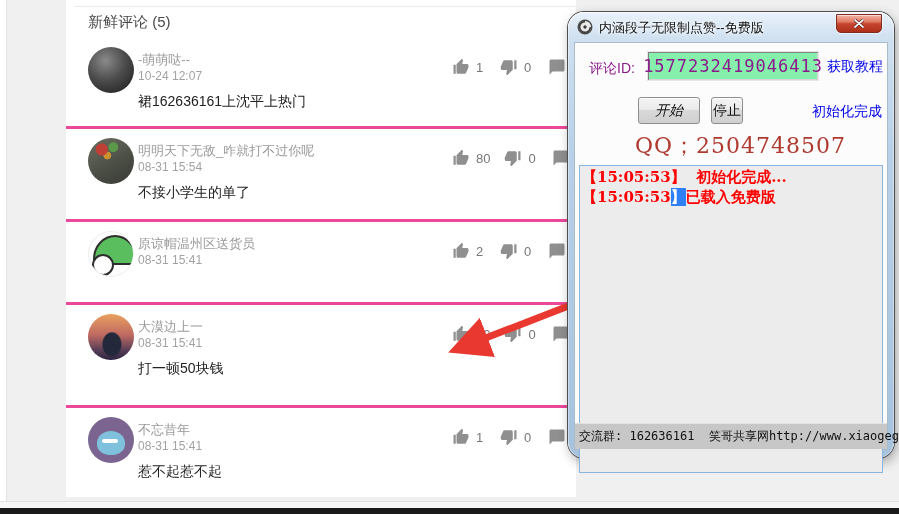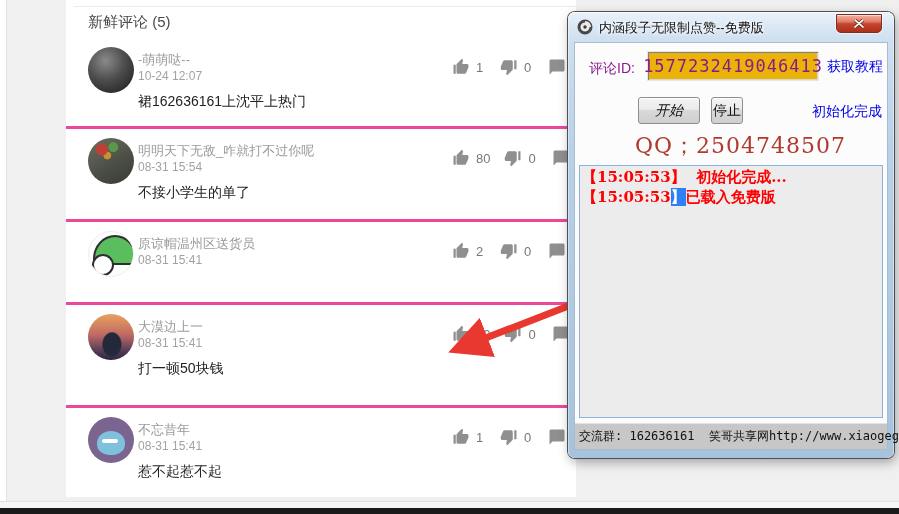--- a/index.html
+++ b/index.html
@@ -53,60 +53,60 @@
   .likes { position:absolute; left:386px; top:20px; display:flex; align-items:center; }
   .likes .ic { display:inline-flex; width:18px; height:18px; }
   .likes .ic svg { width:18px; height:18px; fill:#8f8f8f; }
   .likes .cnt { font-size:13px; color:#777; margin:0 14px 0 6px; min-width:10px; }
 
   
   .arrow-layer { position:absolute; left:440px; top:266px; width:190px; height:95px; z-index:5; }
 
   
   .win { position:absolute; left:568px; top:12px; width:326px; height:446px; z-index:10;
-    border-radius:7px;
+    border-radius:16px;
     background:linear-gradient(180deg,#e9f2fb 0%, #cfe0f0 6%, #b9d1e8 30%, #a6c2dd 100%);
     box-shadow:0 0 0 1px #4f4f4f, 2px 4px 12px rgba(0,0,0,.35),
       inset 0 1px 0 rgba(255,255,255,.75), inset 1px 0 0 rgba(255,255,255,.4),
       inset -1px 0 0 rgba(255,255,255,.4); }
   .titlebar { position:absolute; left:0; top:0; right:0; height:30px; cursor:default; }
   .win-icon { position:absolute; left:9px; top:7px; width:16px; height:16px; }
   .win-title { position:absolute; left:31px; top:7px; font-size:13px; color:#111;
     text-shadow:0 0 4px #fff, 0 0 4px #fff; white-space:nowrap; }
   .close-btn { position:absolute; right:12px; top:2px; width:46px; height:19px;
     border:1px solid #7c2c20; border-radius:0 0 5px 5px;
     background:linear-gradient(180deg,#f3b3a4 0%, #e07a62 40%, #c64530 52%, #ad2f18 100%);
     box-shadow:0 0 0 1px rgba(255,255,255,.5), inset 0 1px 0 rgba(255,255,255,.55);
     display:flex; align-items:center; justify-content:center; }
   .close-btn svg { width:10px; height:9px; }
 
   .client { position:absolute; left:6px; top:30px; width:314px; height:408px;
     background:#fcfcfc; border:1px solid #a9bccb; }
 
   .id-label { position:absolute; left:14px; top:17px; font-size:14px; color:#8b1a8b; }
   .id-input { position:absolute; left:72px; top:8px; width:172px; height:30px;
-    background:#eab308; border:1px solid #e6e6e6;
+    background:#86efac; border:1px solid #e6e6e6;
     box-shadow:inset 1px 1px 0 #808080, inset -1px -1px 0 #d6d6d6;
     display:flex; align-items:center; justify-content:center;
     font-family:"DejaVu Sans Mono", monospace; font-size:17px; letter-spacing:1px; color:#8b1a8b; }
   .link { position:absolute; font-size:14px; color:#0000e8; cursor:pointer; white-space:nowrap; }
   .lnk-tutorial { right:4px; top:15px; }
   .lnk-update { right:5px; top:60px; }
 
   .btn { position:absolute; top:54px; height:27px; border:1px solid #8e8e8e; border-radius:3px;
     background:linear-gradient(180deg,#f4f4f4 0%, #ebebeb 45%, #d9d9d9 50%, #cfcfcf 100%);
     font-size:14px; color:#111; display:flex; align-items:center; justify-content:center;
     box-shadow:inset 0 1px 0 #fff; cursor:pointer; }
   .btn-start { left:63px; width:62px;font-style:italic; }
   .btn-stop  { left:136px; width:32px;text-align:center; }
 
   .qq-line { position:absolute; left:60px; top:88px; font-family:"DejaVu Serif", serif;
     font-size:22px; color:#b03a30; letter-spacing:1px; }
 
-  .logbox { position:absolute; left:4px; top:122px; width:304px; height:253px;
+  .logbox { position:absolute; left:4px; top:122px; width:304px; height:308px;
     background:#ececec; border:1px solid #88b4de; overflow:hidden;
     font-family:"DejaVu Serif", serif; font-weight:bold; font-size:15px; line-height:20px;
     color:#ff0000; padding:1px 2px; }
   .logline { white-space:pre; }
   .sel { background:#2f7ff5; color:#fff; }
 
   .statusbar { position:absolute; left:0; bottom:0; right:0; height:26px; background:#c7c7c7;
     box-shadow:inset 0 1px 0 #e2e2e2; display:flex; align-items:center;
     font-family:"DejaVu Sans Mono", monospace; font-size:12px; color:#101010;
     padding-left:4px; white-space:pre; }

